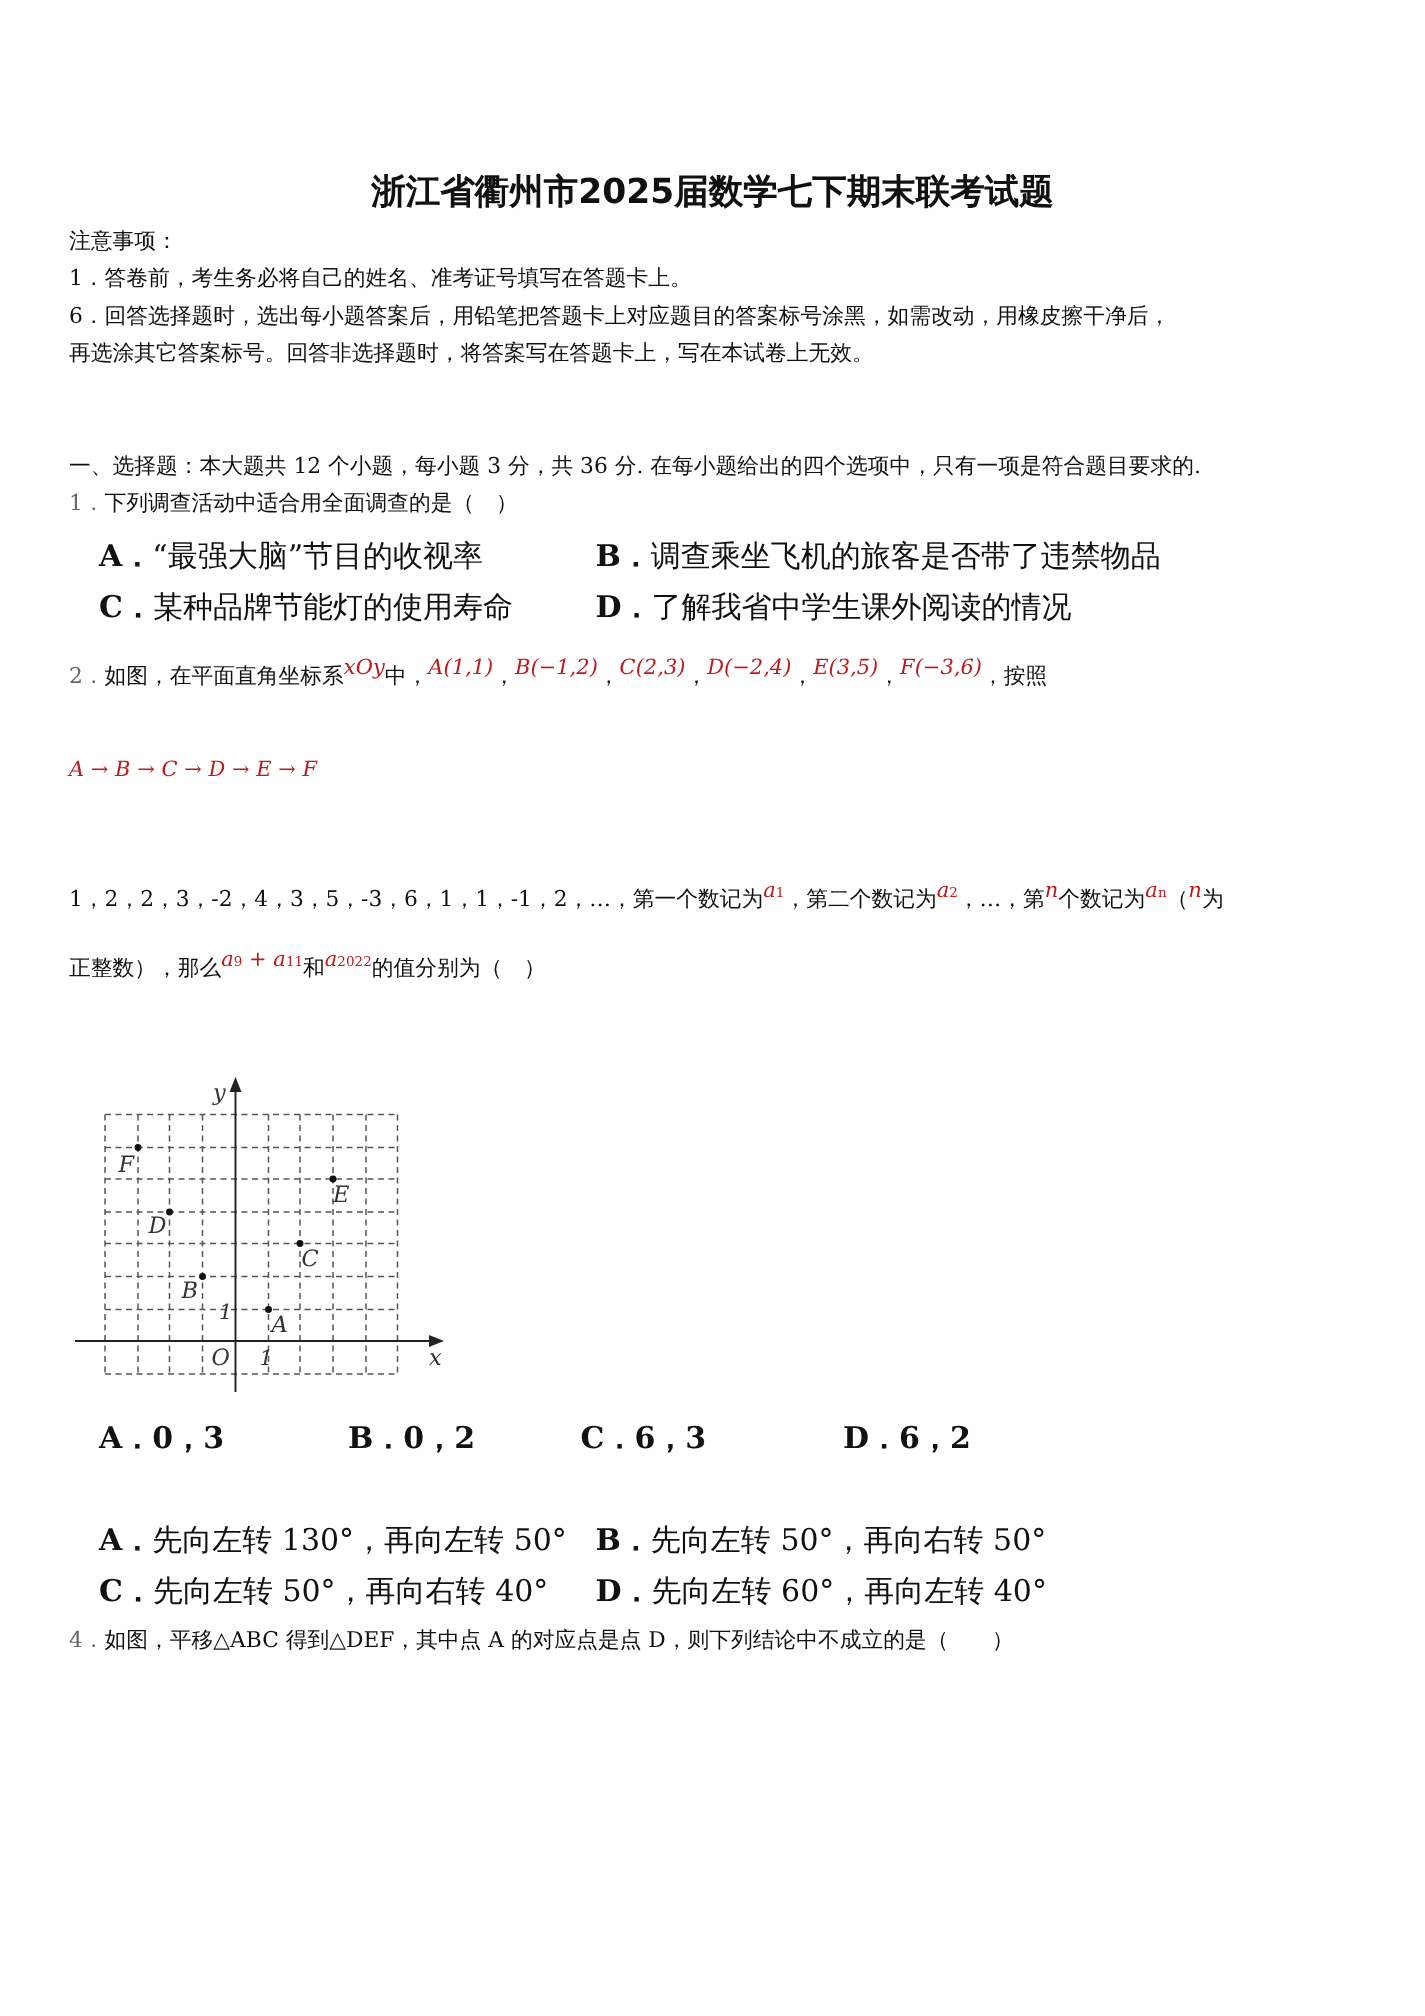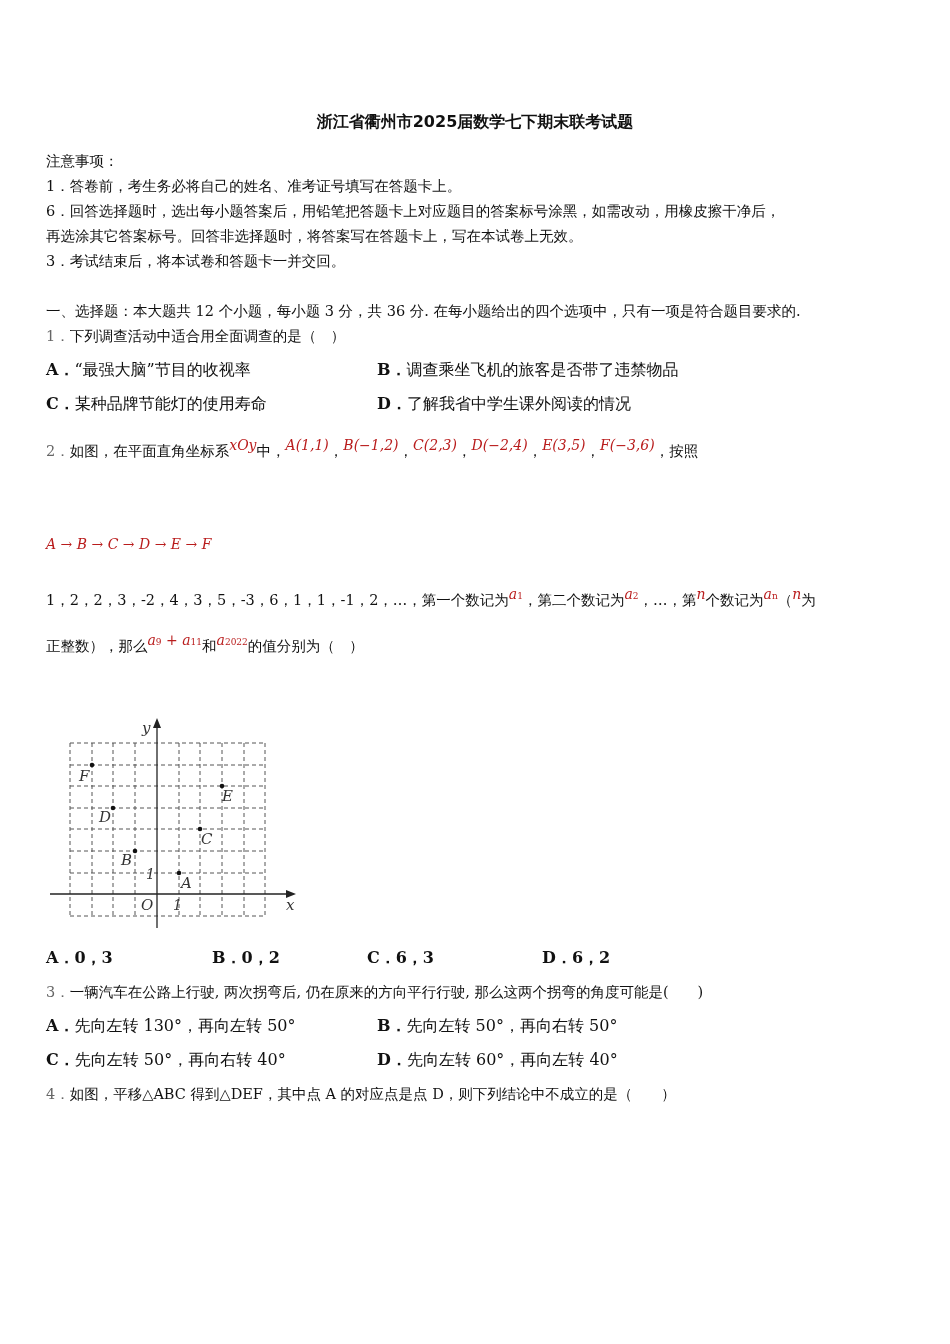--- a/index.html
+++ b/index.html
@@ -5,28 +5,28 @@
     html, body { margin: 0; padding: 0; background: #ffffff; }
     body {
       width: 950px; height: 1344px; position: relative; overflow: hidden;
       font-family: "DejaVu Serif", "Liberation Serif", serif;
       color: #111;
     }
     .page { position: absolute; left: 0; top: 0; width: 950px; height: 1344px; }
     .title {
       position: absolute; left: 0; top: 112px; width: 950px; text-align: center;
       font-family: "DejaVu Sans", "Liberation Sans", sans-serif;
-      font-weight: bold; font-size: 16px; letter-spacing: 0px; color: #111;
+      font-weight: bold; font-size: 23px; letter-spacing: 0px; color: #111;
     }
     .line {
       position: absolute; left: 46px; white-space: nowrap;
       font-size: 14.5px; line-height: 20px; color: #111;
     }
     .qnum { color: #666; }
-    .opt { position: absolute; white-space: nowrap; font-size: 16px; line-height: 20px; }
+    .opt { position: absolute; white-space: nowrap; font-size: 20px; line-height: 20px; margin-left: 20px; }
     .opt b { font-weight: bold; }
     .math {
       font-family: "DejaVu Serif", "Liberation Serif", serif;
       font-style: italic; color: #b91c1c; font-size: 14px;
     }
     .math.up { position: relative; top: -6px; }
     .sub { font-size: 9px; font-style: normal; }
     .figure { position: absolute; left: 46px; top: 716px; width: 258px; height: 218px; }
     .figure text { font-family: "DejaVu Serif", "Liberation Serif", serif; font-style: italic; }
   </style>
@@ -34,21 +34,20 @@
 <body>
 
 <div class="page">
 
   <div class="title">浙江省衢州市2025届数学七下期末联考试题</div>
 
   <div class="line" style="top:151px;">注意事项：</div>
   <div class="line" style="top:176px;">1．答卷前，考生务必将自己的姓名、准考证号填写在答题卡上。</div>
   <div class="line" style="top:201px;">6．回答选择题时，选出每小题答案后，用铅笔把答题卡上对应题目的答案标号涂黑，如需改动，用橡皮擦干净后，</div>
   <div class="line" style="top:226px;">再选涂其它答案标号。回答非选择题时，将答案写在答题卡上，写在本试卷上无效。</div>
-  <div class="line" style="top:251px;">3．考试结束后，将本试卷和答题卡一并交回。</div>
 
   <div class="line" style="top:301px;">一、选择题：本大题共 12 个小题，每小题 3 分，共 36 分. 在每小题给出的四个选项中，只有一项是符合题目要求的.</div>
 
   <div class="line" style="top:326px;">
     <span class="qnum">1．</span><span>下列调查活动中适合用全面调查的是（　）</span>
   </div>
   <div class="opt" style="left:46px; top:360px;">
     <b>A．</b><span>“最强大脑”节目的收视率</span>
   </div>
   <div class="opt" style="left:377px; top:360px;">
@@ -58,21 +57,21 @@
     <b>C．</b><span>某种品牌节能灯的使用寿命</span>
   </div>
   <div class="opt" style="left:377px; top:394px;">
     <b>D．</b><span>了解我省中学生课外阅读的情况</span>
   </div>
 
   <div class="line" style="top:441px;">
     <span class="qnum">2．</span><span>如图，在平面直角坐标系</span><span class="math up">xOy</span><span>中，</span><span class="math up">A(1,1)</span><span>，</span><span class="math up">B(−1,2)</span><span>，</span><span class="math up">C(2,3)</span><span>，</span><span class="math up">D(−2,4)</span><span>，</span><span class="math up">E(3,5)</span><span>，</span><span class="math up">F(−3,6)</span><span>，</span><span>按照</span>
   </div>
 
-  <div class="line" style="top:503px;margin-top:31px;">
+  <div class="line" style="top:503px;">
     <span class="math">A → B → C → D → E → F</span>
   </div>
 
   <div class="line" style="top:590px;">
     <span>1，2，2，3，-2，4，3，5，-3，6，1，1，-1，2，…，第一个数记为</span><span class="math up"><span>a</span><span class="sub">1</span></span><span>，第二个数记为</span><span class="math up"><span>a</span><span class="sub">2</span></span><span>，…，第</span><span class="math up">n</span><span>个数记为</span><span class="math up"><span>a</span><span class="sub">n</span></span><span>（</span><span class="math up">n</span><span>为</span>
   </div>
 
   <div class="line" style="top:636px;">
     <span>正整数），那么</span><span class="math up"><span>a</span><span class="sub">9</span><span> + </span><span>a</span><span class="sub">11</span></span><span>和</span><span class="math up"><span>a</span><span class="sub">2022</span></span><span>的值分别为（　）</span>
   </div>
@@ -132,23 +131,20 @@
   <div class="opt" style="left:212px; top:948px;">
     <b>B．</b><b>0，2</b>
   </div>
   <div class="opt" style="left:367px; top:948px;">
     <b>C．</b><b>6，3</b>
   </div>
   <div class="opt" style="left:542px; top:948px;">
     <b>D．</b><b>6，2</b>
   </div>
 
-  <div class="line" style="top:982px;">
-    <span class="qnum">3．</span><span>一辆汽车在公路上行驶, 两次拐弯后, 仍在原来的方向平行行驶, 那么这两个拐弯的角度可能是(　　)</span>
-  </div>
   <div class="opt" style="left:46px; top:1016px;">
     <b>A．</b><span>先向左转 130°，再向左转 50°</span>
   </div>
   <div class="opt" style="left:377px; top:1016px;">
     <b>B．</b><span>先向左转 50°，再向右转 50°</span>
   </div>
   <div class="opt" style="left:46px; top:1050px;">
     <b>C．</b><span>先向左转 50°，再向右转 40°</span>
   </div>
   <div class="opt" style="left:377px; top:1050px;">

